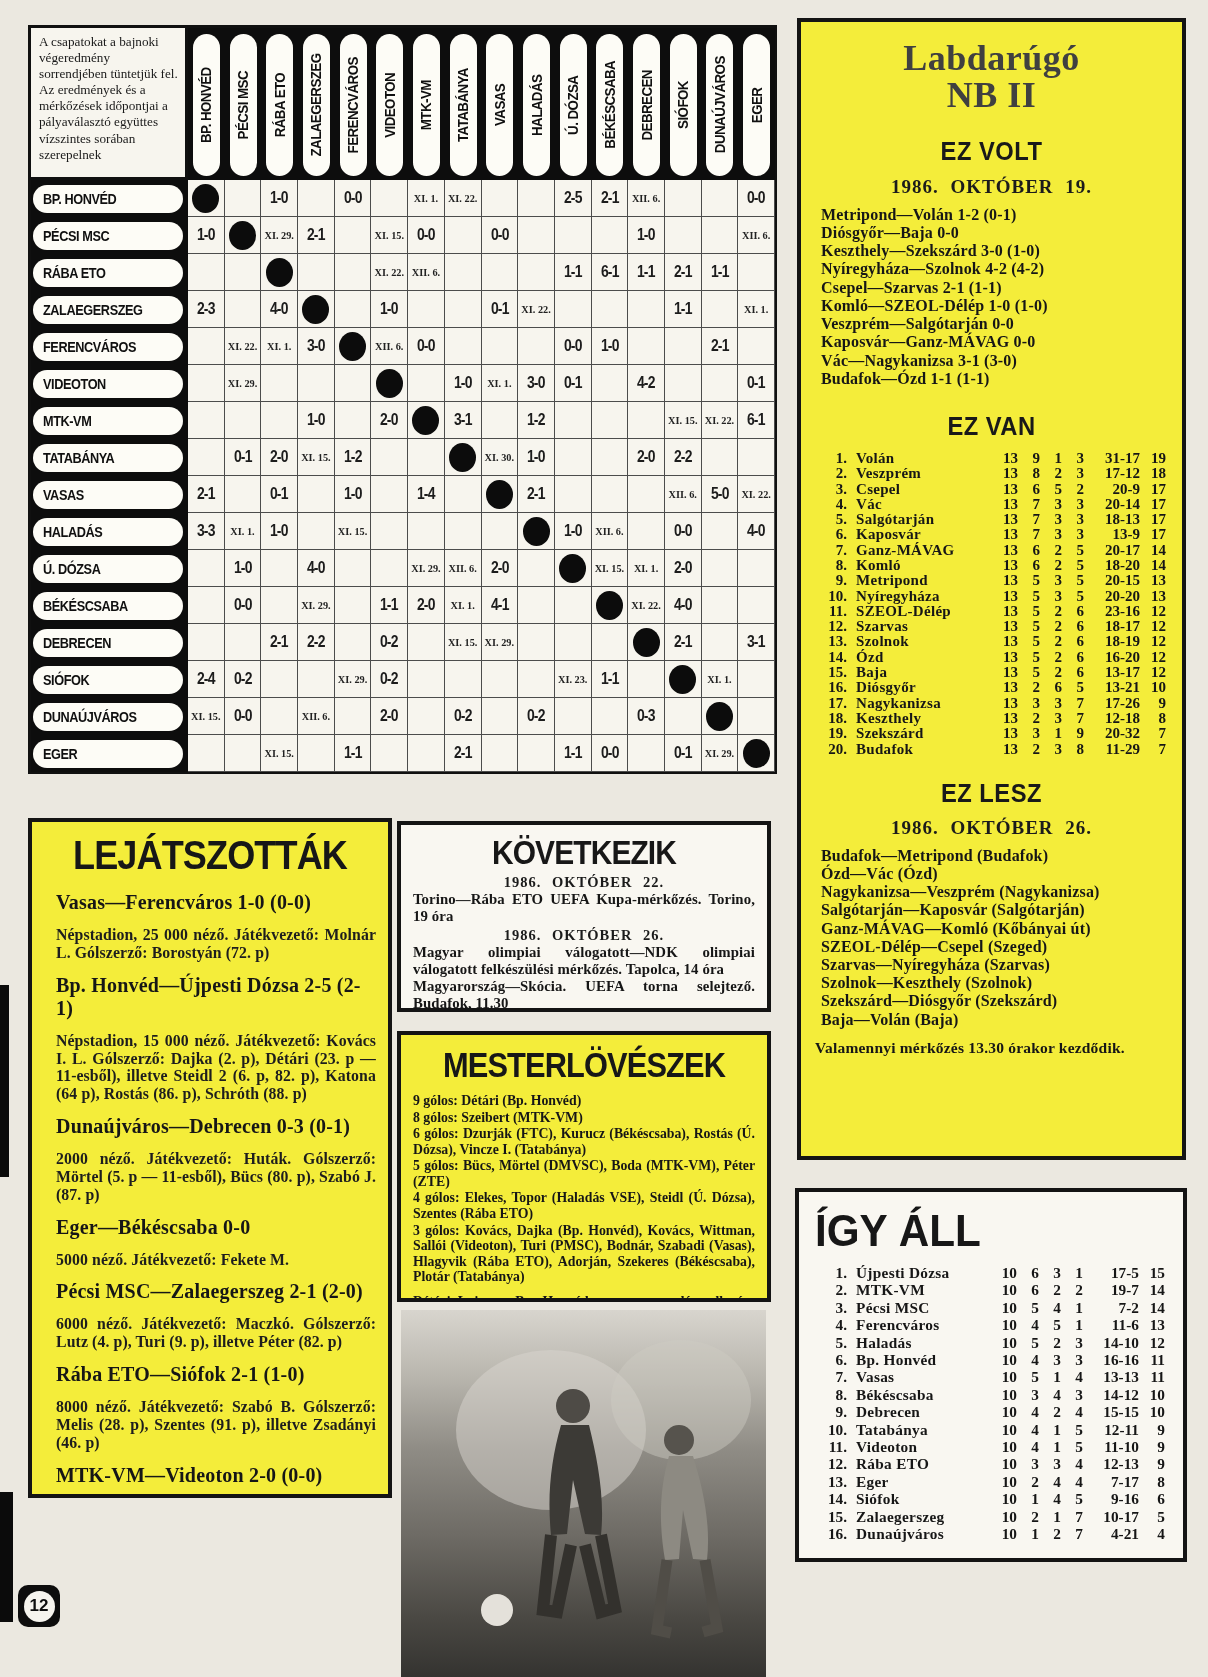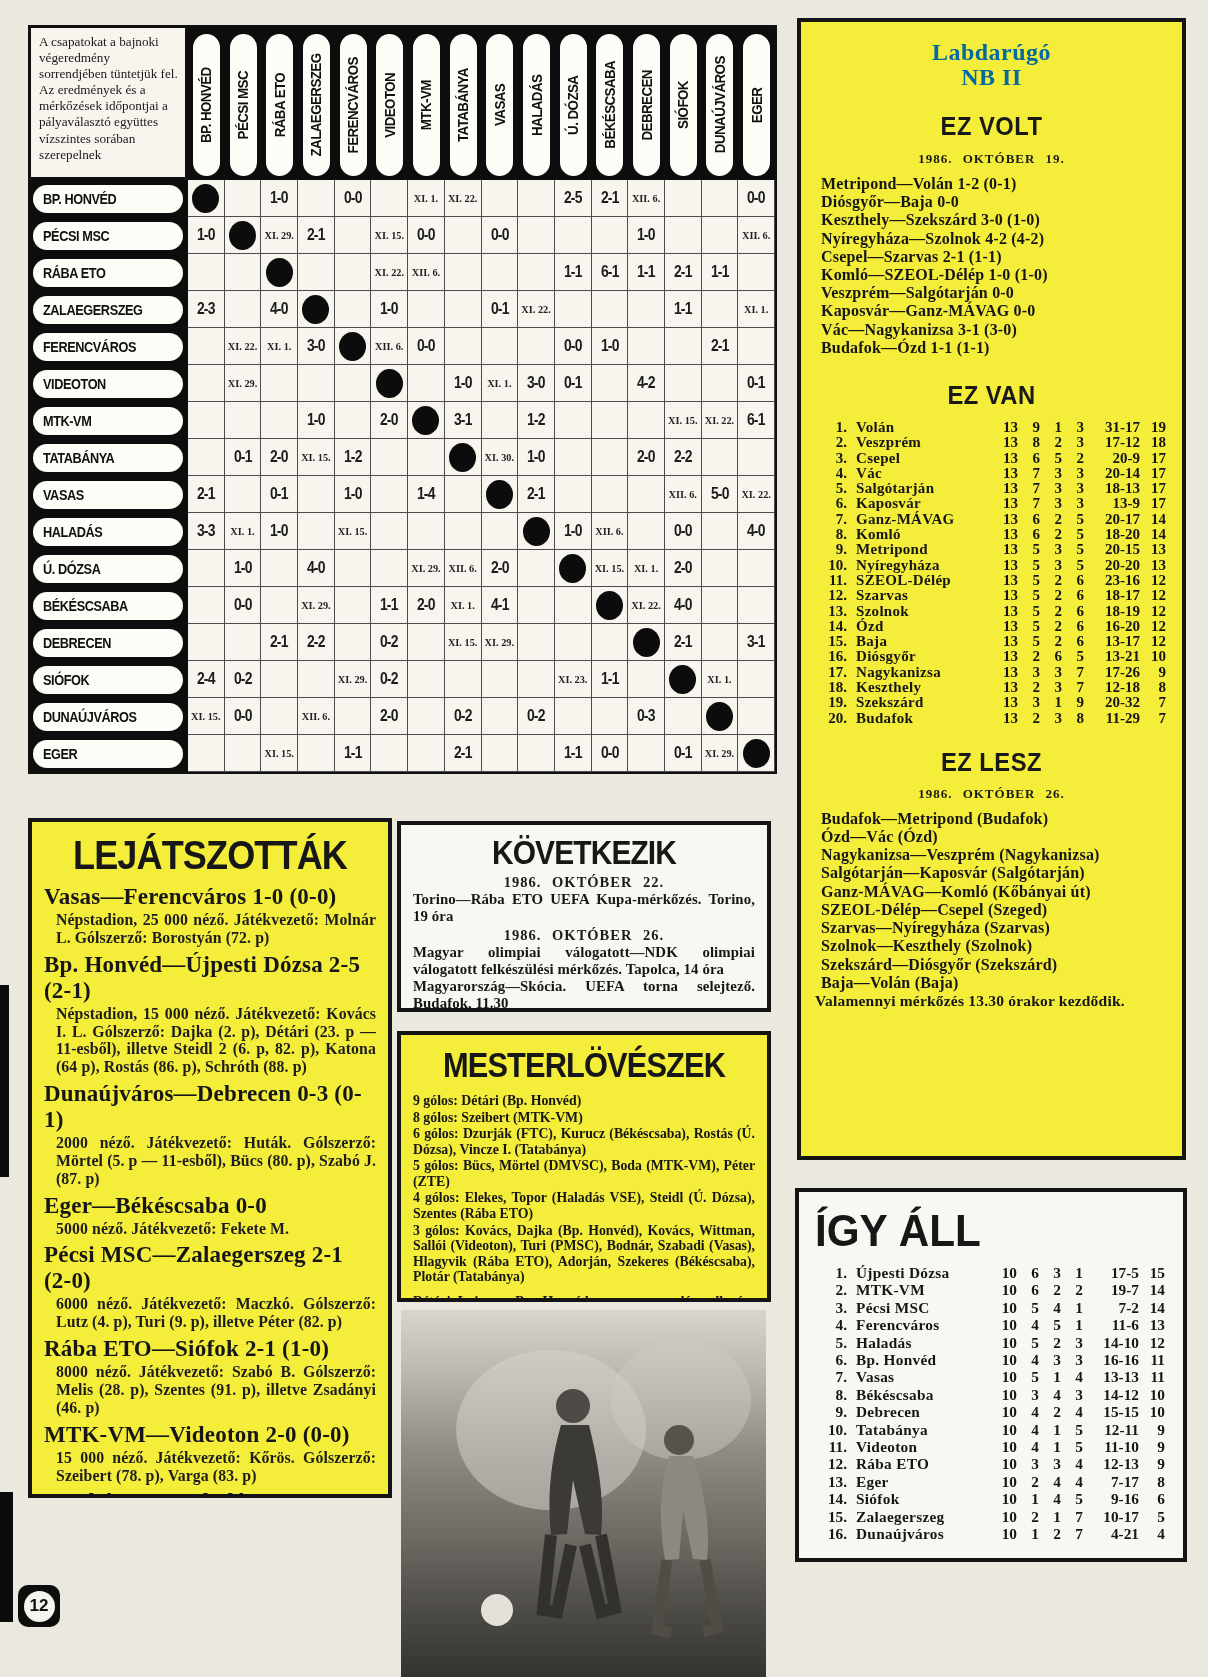--- a/index.html
+++ b/index.html
@@ -33,44 +33,44 @@
           color:#222;white-space:nowrap;}
   .m-cell .dot{width:27px;height:29px;border-radius:50%;background:#0c0c0c;}
 
   
   .panel{position:absolute;border:4px solid #141414;}
   .yellow{background:#f4ed3a;}
   .white{background:#f9f7f1;}
 
   
   .nb2{left:797px;top:18px;width:389px;height:1142px;padding:18px 14px 0 14px;overflow:hidden;}
-  .nb2-title{font-family:"Liberation Serif",serif;font-weight:700;font-size:24px;line-height:1.04;
-             text-align:center;letter-spacing:.5px;color:#0369a1;}
+  .nb2-title{font-family:"Liberation Serif",serif;font-weight:700;font-size:36px;line-height:1.04;
+             text-align:center;letter-spacing:.5px;color:#404040;}
   .sec-head{font-family:"Liberation Sans",sans-serif;font-weight:700;font-size:25px;letter-spacing:.5px;
             text-align:center;transform:scaleX(.95);color:#191919;}
-  .sec-date{font-family:"Liberation Serif",serif;font-weight:700;font-size:13px;text-align:center;
+  .sec-date{font-family:"Liberation Serif",serif;font-weight:700;font-size:19px;text-align:center;
             letter-spacing:1px;word-spacing:6px;color:#1b1b1b;}
   .res-list{font-weight:700;font-size:16px;line-height:1.14;padding:0 0 0 6px;letter-spacing:.2px;}
   .res-list div{white-space:nowrap;}
   .stand{padding:0 2px;}
   .st-row{display:flex;font-weight:700;align-items:baseline;white-space:nowrap;}
   .st-pos{width:30px;text-align:right;}
   .st-name{flex:1;padding-left:9px;letter-spacing:.3px;}
   .st-m{width:26px;text-align:right;}
   .st-w,.st-d,.st-l{width:22px;text-align:right;}
   .st-g{width:56px;text-align:right;}
   .st-p{width:26px;text-align:right;}
   .note{font-weight:700;font-size:15.5px;line-height:1.18;text-align:justify;letter-spacing:.2px;}
 
   
   .lejat{left:28px;top:818px;width:364px;height:680px;padding:10px 12px 0 12px;overflow:hidden;}
   .big-title{font-family:"Liberation Sans",sans-serif;font-weight:700;font-size:41px;letter-spacing:-1px;
              transform:scaleX(.88);transform-origin:center;text-align:center;color:#171717;}
   .match{margin-top:5px;}
-  .match h4{margin:0;font-size:23px;font-weight:700;letter-spacing:.2px;}
+  .match h4{margin:12px;font-size:20px;font-weight:700;letter-spacing:.2px;}
   .match p{margin:1px 0 0 0;font-size:15.8px;font-weight:700;line-height:1.13;text-align:justify;
            padding-left:12px;letter-spacing:.1px;color:#1d1d1d;}
 
   
   .kov{left:397px;top:821px;width:374px;height:191px;padding:8px 12px 0 12px;overflow:hidden;}
   .kov .big-title{font-size:34px;}
   .kov .sec-date{font-size:14.5px;margin-top:2px;}
   .kov p{margin:0;font-weight:700;font-size:14.8px;line-height:1.15;text-align:justify;letter-spacing:.1px;}
 
   
@@ -1027,21 +1027,21 @@
         <div data-name="fixture-line">Ózd—Vác (Ózd)</div>
         <div data-name="fixture-line">Nagykanizsa—Veszprém (Nagykanizsa)</div>
         <div data-name="fixture-line">Salgótarján—Kaposvár (Salgótarján)</div>
         <div data-name="fixture-line">Ganz-MÁVAG—Komló (Kőbányai út)</div>
         <div data-name="fixture-line">SZEOL-Délép—Csepel (Szeged)</div>
         <div data-name="fixture-line">Szarvas—Nyíregyháza (Szarvas)</div>
         <div data-name="fixture-line">Szolnok—Keszthely (Szolnok)</div>
         <div data-name="fixture-line">Szekszárd—Diósgyőr (Szekszárd)</div>
         <div data-name="fixture-line">Baja—Volán (Baja)</div>
       </div>
-    <div class="note" style="" data-name="ez-lesz-note">Valamennyi mérkőzés 13.30 órakor kezdődik.</div>
+    <div class="note" style="margin-top:10px" data-name="ez-lesz-note">Valamennyi mérkőzés 13.30 órakor kezdődik.</div>
   </aside>
 
   <section class="panel yellow lejat" data-name="lejatszottak-panel">
     <div class="big-title" data-name="lejatszottak-title">LEJÁTSZOTTÁK</div>
     <div id="lejat-list" data-name="lejatszottak-matches">
         <div class="match" data-name="played-match">
           <h4 data-name="played-match-headline">Vasas—Ferencváros 1-0 (0-0)</h4>
           <p data-name="played-match-details">Népstadion, 25 000 néző. Játékvezető: Molnár L. Gólszerző: Borostyán (72. p)</p>
         </div>
         <div class="match" data-name="played-match">

